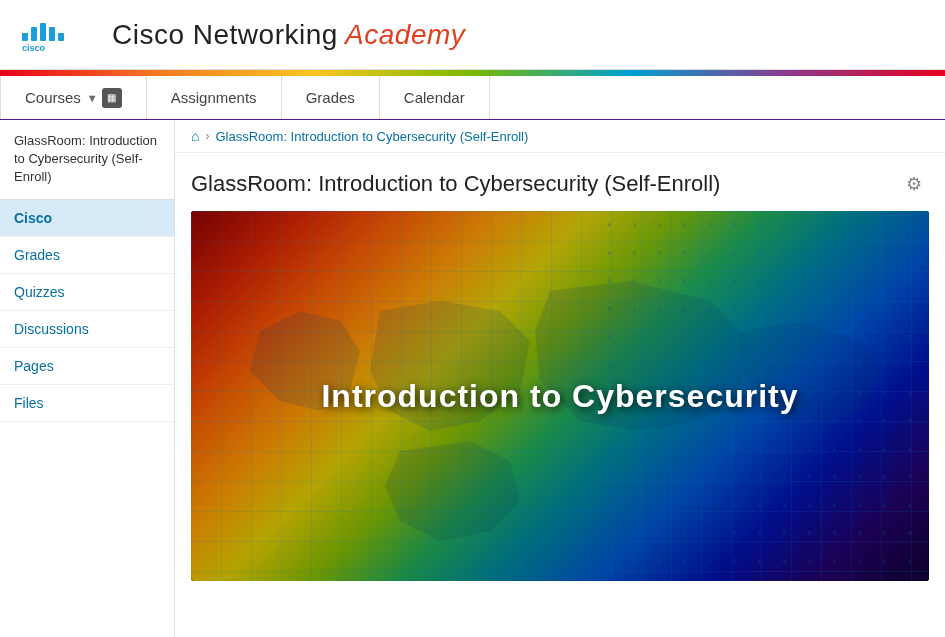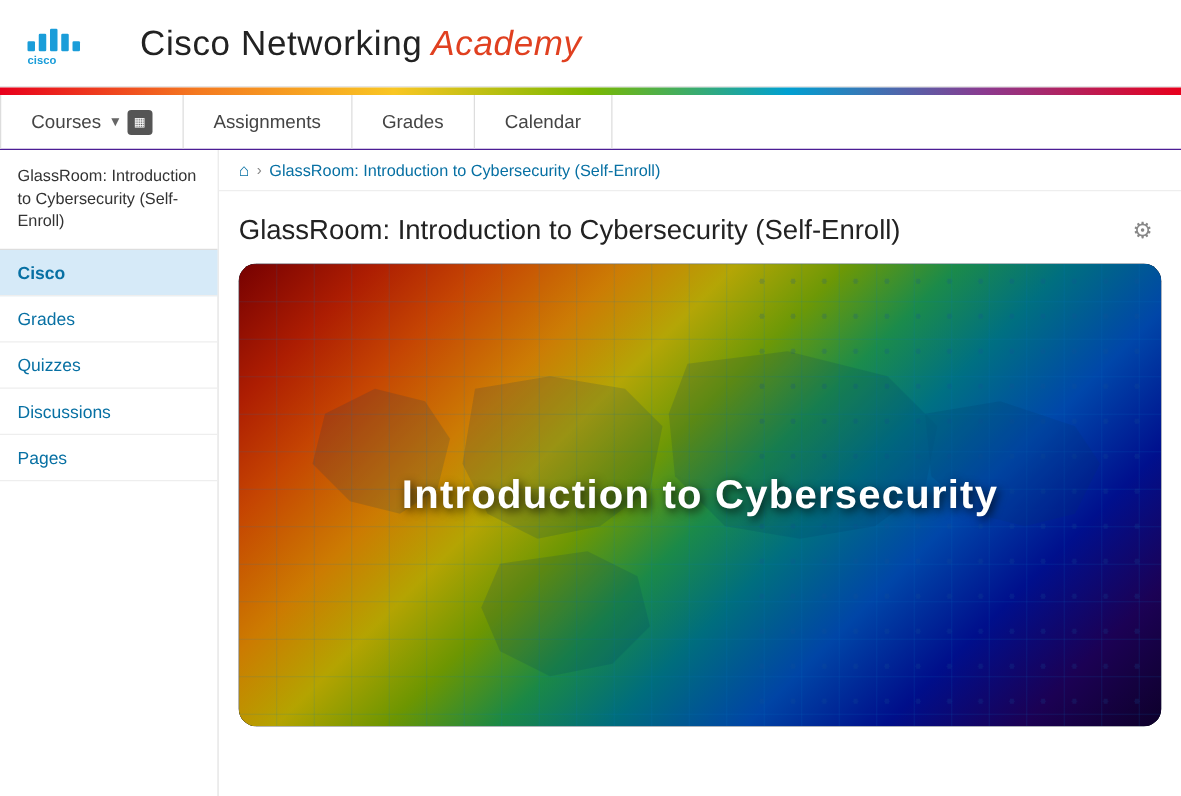--- a/index.html
+++ b/index.html
@@ -170,21 +170,21 @@
       cursor: pointer;
       color: #888;
       font-size: 18px;
     }
 
     
     #hero-image {
       margin: 0 16px;
       width: calc(100% - 32px);
       height: 370px;
-      border-radius: 14px;
+      border-radius: 3px;
       overflow: hidden;
       position: relative;
       background: #0a1628;
     }
 
     
     #hero-canvas {
       width: 100%;
       height: 100%;
       position: relative;
@@ -298,20 +298,21 @@
 
 <div id="main-layout">
 
   <aside id="sidebar">
     <div id="sidebar-course-title">GlassRoom: Introduction to Cybersecurity (Self-Enroll)</div>
     <a class="sidebar-nav-item active">Cisco</a>
     <a class="sidebar-nav-item">Grades</a>
     <a class="sidebar-nav-item">Quizzes</a>
     <a class="sidebar-nav-item">Discussions</a>
     <a class="sidebar-nav-item">Pages</a>
+    <a class="sidebar-nav-item">Files</a>
   </aside>
 
   <main id="content-area">
 
     <div id="breadcrumb-bar">
       <span class="breadcrumb-home-icon">⌂</span>
       <span class="breadcrumb-chevron">›</span>
       <a class="breadcrumb-link">GlassRoom: Introduction to Cybersecurity (Self-Enroll)</a>
     </div>
 

